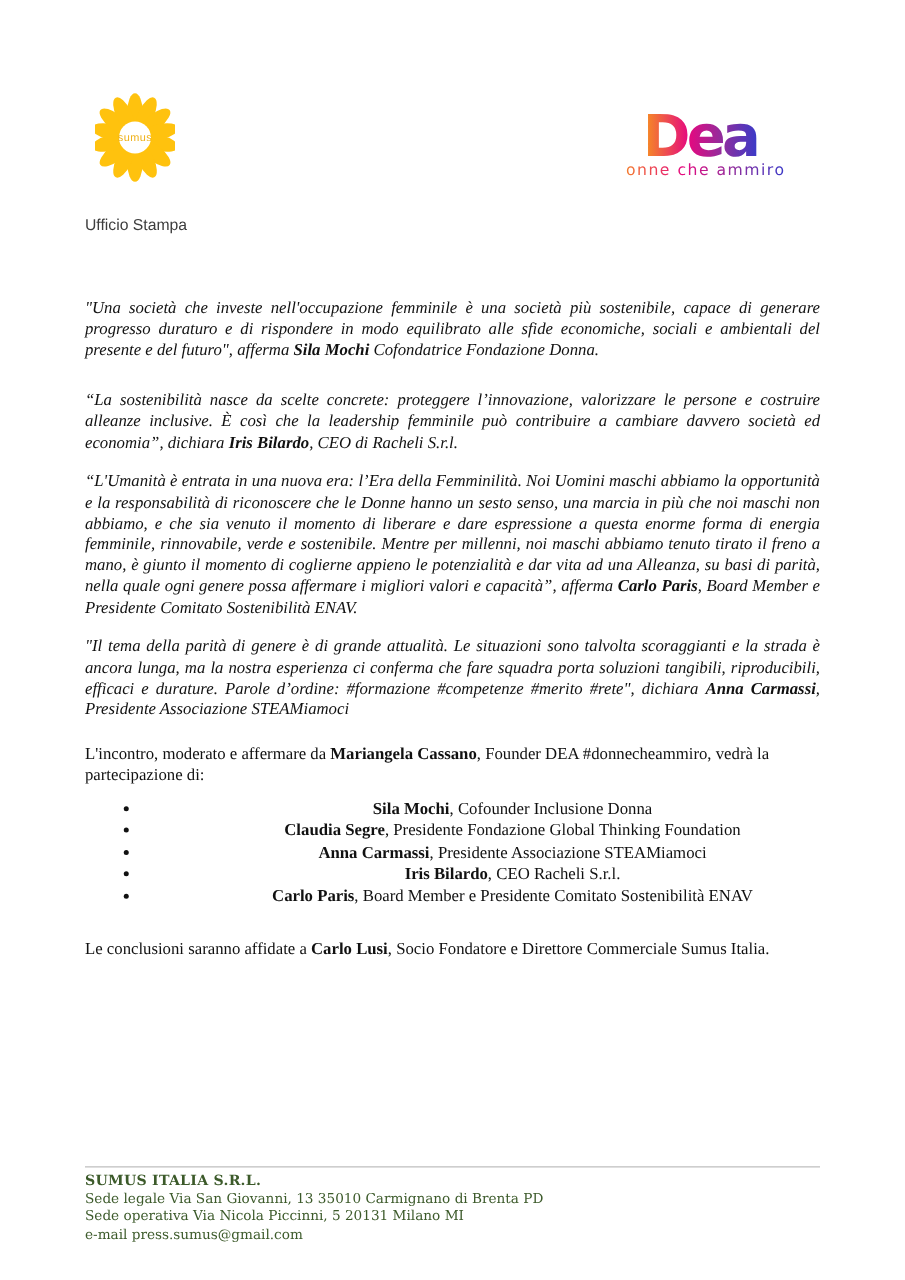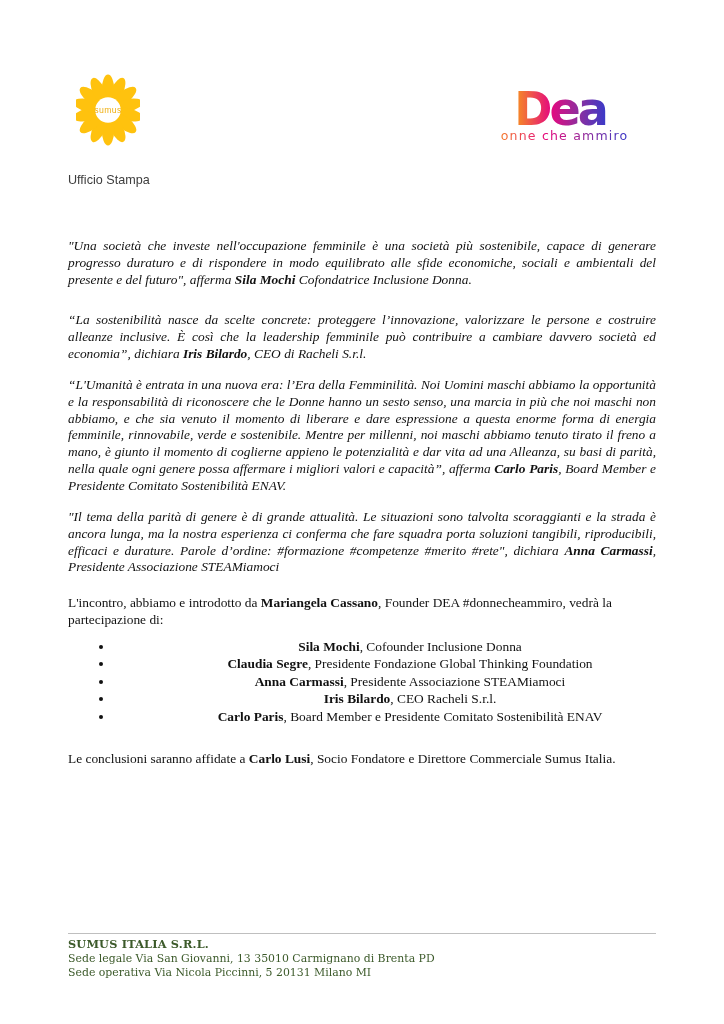--- a/index.html
+++ b/index.html
@@ -102,37 +102,38 @@
         <stop offset="70%" stop-color="#8E2E9E"></stop>
         <stop offset="100%" stop-color="#3A3AC8"></stop>
       </linearGradient>
     </defs>
     <text class="dea-word" x="60" y="42" text-anchor="middle" fill="url(#deaGrad)">Dea</text>
     <text class="dea-tagline" x="60" y="57" text-anchor="middle" fill="url(#deaGrad)">donne che ammiro</text>
   </svg>
 
   <div class="ufficio">Ufficio Stampa</div>
 
-  <div class="col quote p1"><span>"Una società che investe nell'occupazione femminile è una società più sostenibile, capace di generare progresso duraturo e di rispondere in modo equilibrato alle sfide economiche, sociali e ambientali del presente e del futuro", afferma </span><b>Sila Mochi</b><span> Cofondatrice Inclusione Donna.</span></div>
+  <div class="col quote p1"><span>"Una società che investe nell'occupazione femminile è una società più sostenibile, capace di generare progresso duraturo e di rispondere in modo equilibrato alle sfide economiche, sociali e ambientali del presente e del futuro", afferma </span><b>Sila Mochi</b><span> Cofondatrice Fondazione Donna.</span></div>
   <div class="col quote p2"><span>“La sostenibilità nasce da scelte concrete: proteggere l’innovazione, valorizzare le persone e costruire alleanze inclusive. È così che la leadership femminile può contribuire a cambiare davvero società ed economia”, dichiara </span><b>Iris Bilardo</b><span>, CEO di Racheli S.r.l.</span></div>
   <div class="col quote p3"><span>“L'Umanità è entrata in una nuova era: l’Era della Femminilità. Noi Uomini maschi abbiamo la opportunità e la responsabilità di riconoscere che le Donne hanno un sesto senso, una marcia in più che noi maschi non abbiamo, e che sia venuto il momento di liberare e dare espressione a questa enorme forma di energia femminile, rinnovabile, verde e sostenibile. Mentre per millenni, noi maschi abbiamo tenuto tirato il freno a mano, è giunto il momento di coglierne appieno le potenzialità e dar vita ad una Alleanza, su basi di parità, nella quale ogni genere possa affermare i migliori valori e capacità”, afferma </span><b>Carlo Paris</b><span>, Board Member e Presidente Comitato Sostenibilità ENAV.</span></div>
   <div class="col quote p4"><span>"Il tema della parità di genere è di grande attualità. Le situazioni sono talvolta scoraggianti e la strada è ancora lunga, ma la nostra esperienza ci conferma che fare squadra porta soluzioni tangibili, riproducibili, efficaci e durature. Parole d’ordine: #formazione #competenze #merito #rete", dichiara </span><b>Anna Carmassi</b><span>, Presidente Associazione STEAMiamoci</span></div>
 
-  <div class="col plain intro"><span>L'incontro, abbiamo e introdotto da </span><b>Mariangela Cassano</b><span>, Founder DEA #donnecheammiro, vedrà la partecipazione di:</span></div>
+  <div class="col plain intro"><span>L'incontro, moderato e affermare da </span><b>Mariangela Cassano</b><span>, Founder DEA #donnecheammiro, vedrà la partecipazione di:</span></div>
 
   <ul class="participants">
     <li><b>Sila Mochi</b><span>, Cofounder Inclusione Donna</span></li>
     <li><b>Claudia Segre</b><span>, Presidente Fondazione Global Thinking Foundation</span></li>
     <li><b>Anna Carmassi</b><span>, Presidente Associazione STEAMiamoci</span></li>
     <li><b>Iris Bilardo</b><span>, CEO Racheli S.r.l.</span></li>
     <li><b>Carlo Paris</b><span>, Board Member e Presidente Comitato Sostenibilità ENAV</span></li>
   </ul>
 
   <div class="col plain closing"><span>Le conclusioni saranno affidate a </span><b>Carlo Lusi</b><span>, Socio Fondatore e Direttore Commerciale Sumus Italia.</span></div>
 
   <div class="footer-rule"></div>
   <div class="footer">
     <div class="footer-company">SUMUS ITALIA S.R.L.</div>
     <div>Sede legale Via San Giovanni, 13 35010 Carmignano di Brenta PD</div>
     <div>Sede operativa Via Nicola Piccinni, 5 20131 Milano MI</div>
+    <div>e-mail press.sumus@gmail.com</div>
   </div>
 
 </div>
 
 </body></html>

